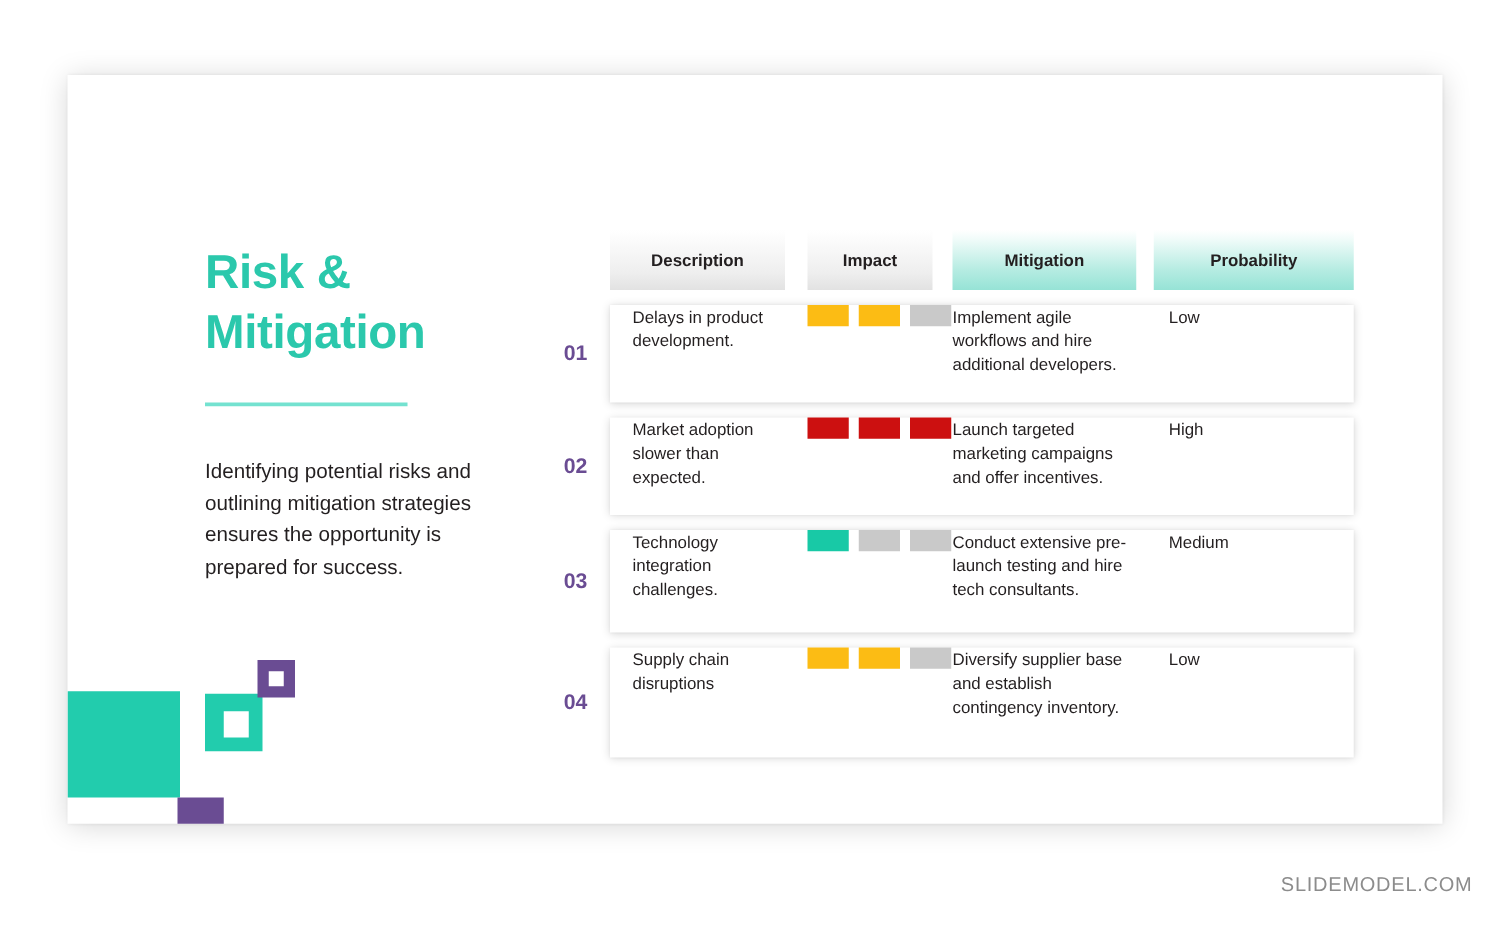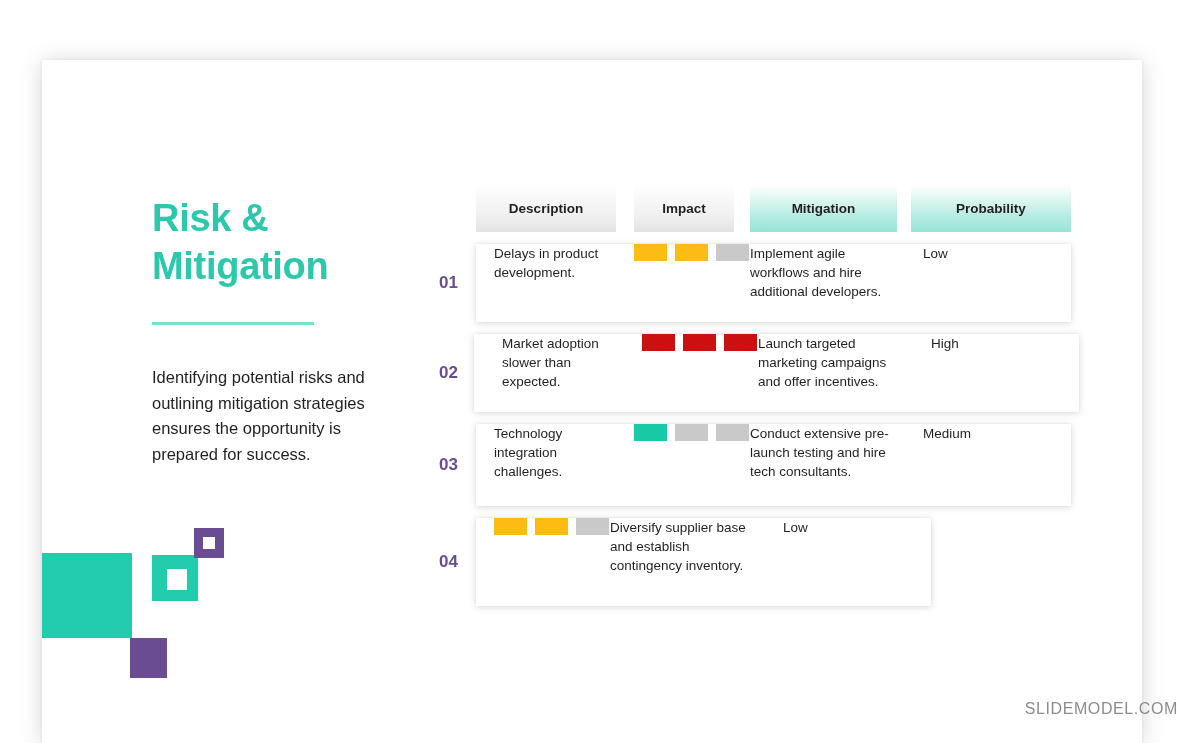--- a/index.html
+++ b/index.html
@@ -11,24 +11,24 @@
     height: 743px;
     background: #ffffff;
     font-family: "Liberation Sans", sans-serif;
     overflow: hidden;
     position: relative;
   }
 
   
   #slide-canvas {
     position: absolute;
-    left: 42px;
+    left: 54px;
     top: 60px;
     width: 1100px;
-    height: 683px;
+    height: 599px;
     background: #ffffff;
     box-shadow: 0 2px 22px rgba(0,0,0,0.17), 0 0 3px rgba(0,0,0,0.07);
     overflow: hidden;
   }
 
   
   .deco { position: absolute; }
   #deco-teal-big {
     left: 0px;
     top: 493px;
@@ -190,21 +190,21 @@
     height: 17px;
     display: block;
   }
   .bar-yellow { background: #FCBC14; }
   .bar-red    { background: #CC1010; }
   .bar-teal   { background: #18C9A6; }
   .bar-gray   { background: #C9C9C9; }
 
   
   .row-1 .row-card, .row-1 .row-num { height: 78px; }
-  .row-2 .row-card, .row-2 .row-num { height: 78px; padding-left: 10px; }
+  .row-2 .row-card, .row-2 .row-num { height: 78px; }
   .row-3 .row-card, .row-3 .row-num { height: 82px; }
   .row-4 .row-card, .row-4 .row-num { height: 88px; }
 
   
   #watermark {
     position: absolute;
     right: 22px;
     top: 700px;
     font-size: 16px;
     letter-spacing: 0.6px;
@@ -295,20 +295,21 @@
         <div class="col-gapB"></div>
         <div class="cell cell-mit col-mit">Conduct extensive pre-launch testing and hire tech consultants.</div>
         <div class="col-gapC"></div>
         <div class="cell cell-prob col-prob">Medium</div>
       </div>
     </div>
 
     <div class="row row-4">
       <div class="row-num col-num">04</div>
       <div class="row-card">
+        <div class="cell cell-desc col-desc">Supply chain disruptions</div>
         <div class="col-gapA"></div>
         <div class="cell col-imp">
           <div class="impact-bars">
             <span class="bar bar-yellow"></span>
             <span class="bar bar-yellow"></span>
             <span class="bar bar-gray"></span>
           </div>
         </div>
         <div class="col-gapB"></div>
         <div class="cell cell-mit col-mit">Diversify supplier base and establish contingency inventory.</div>

